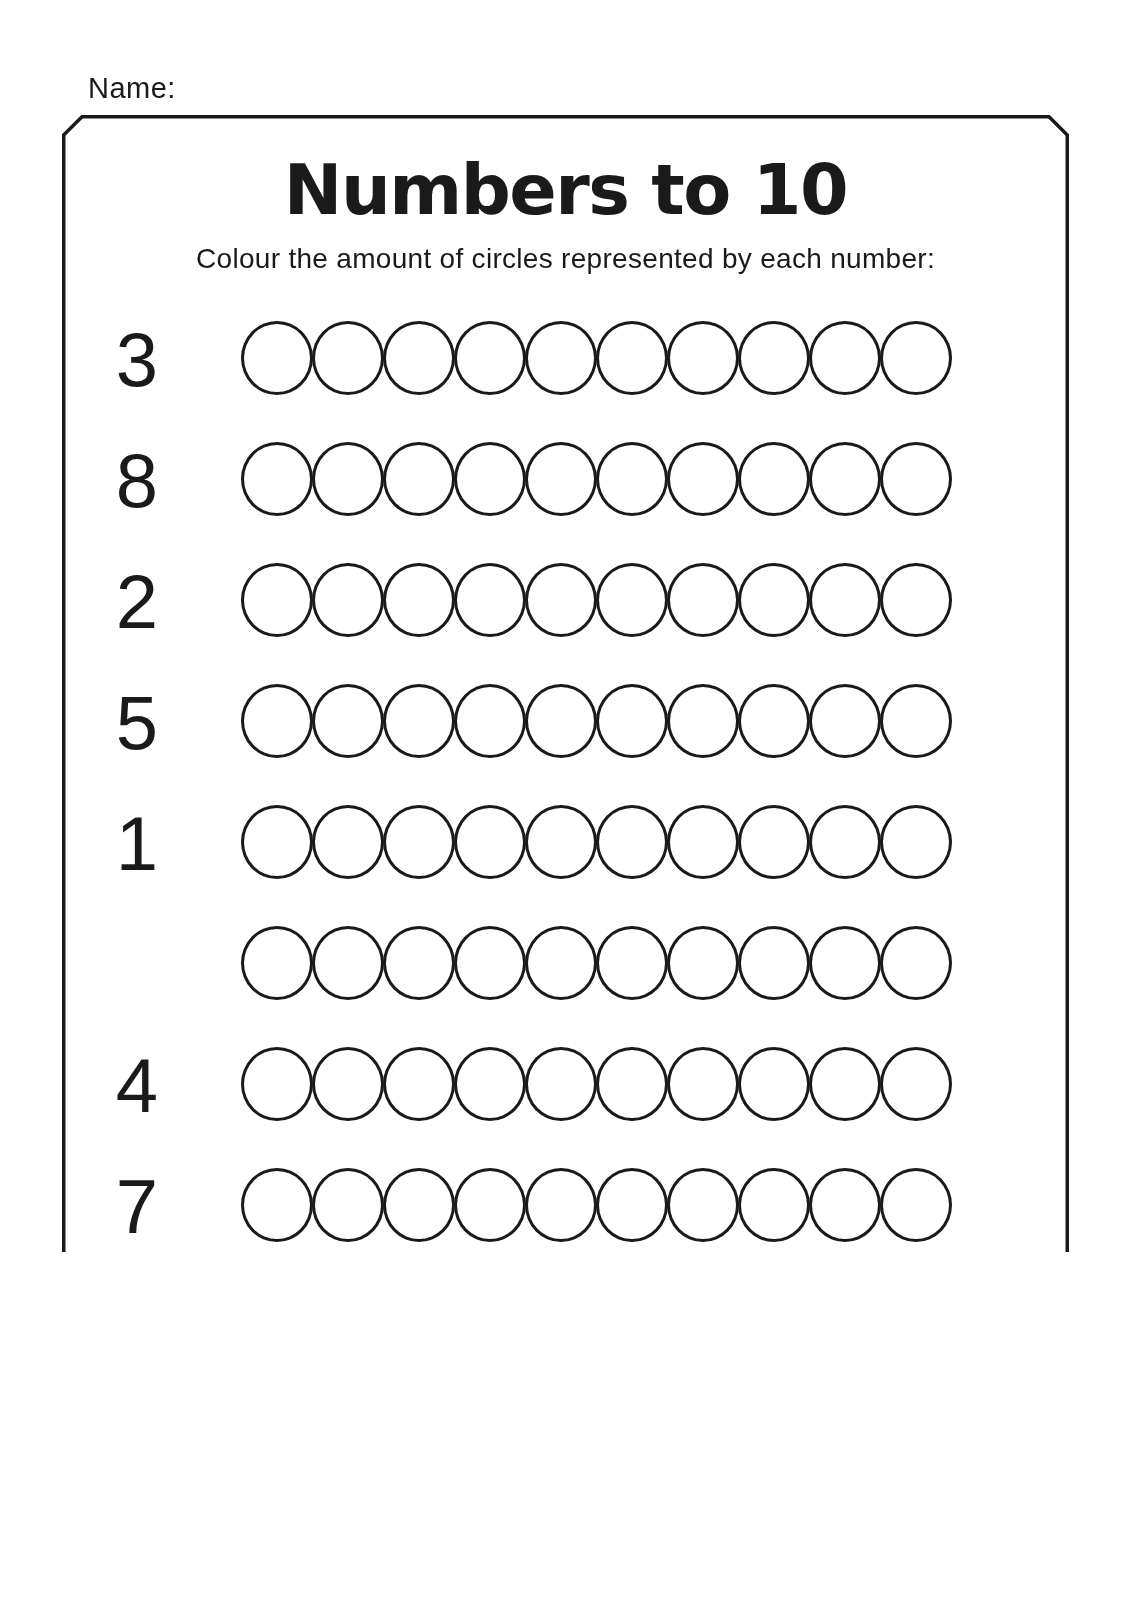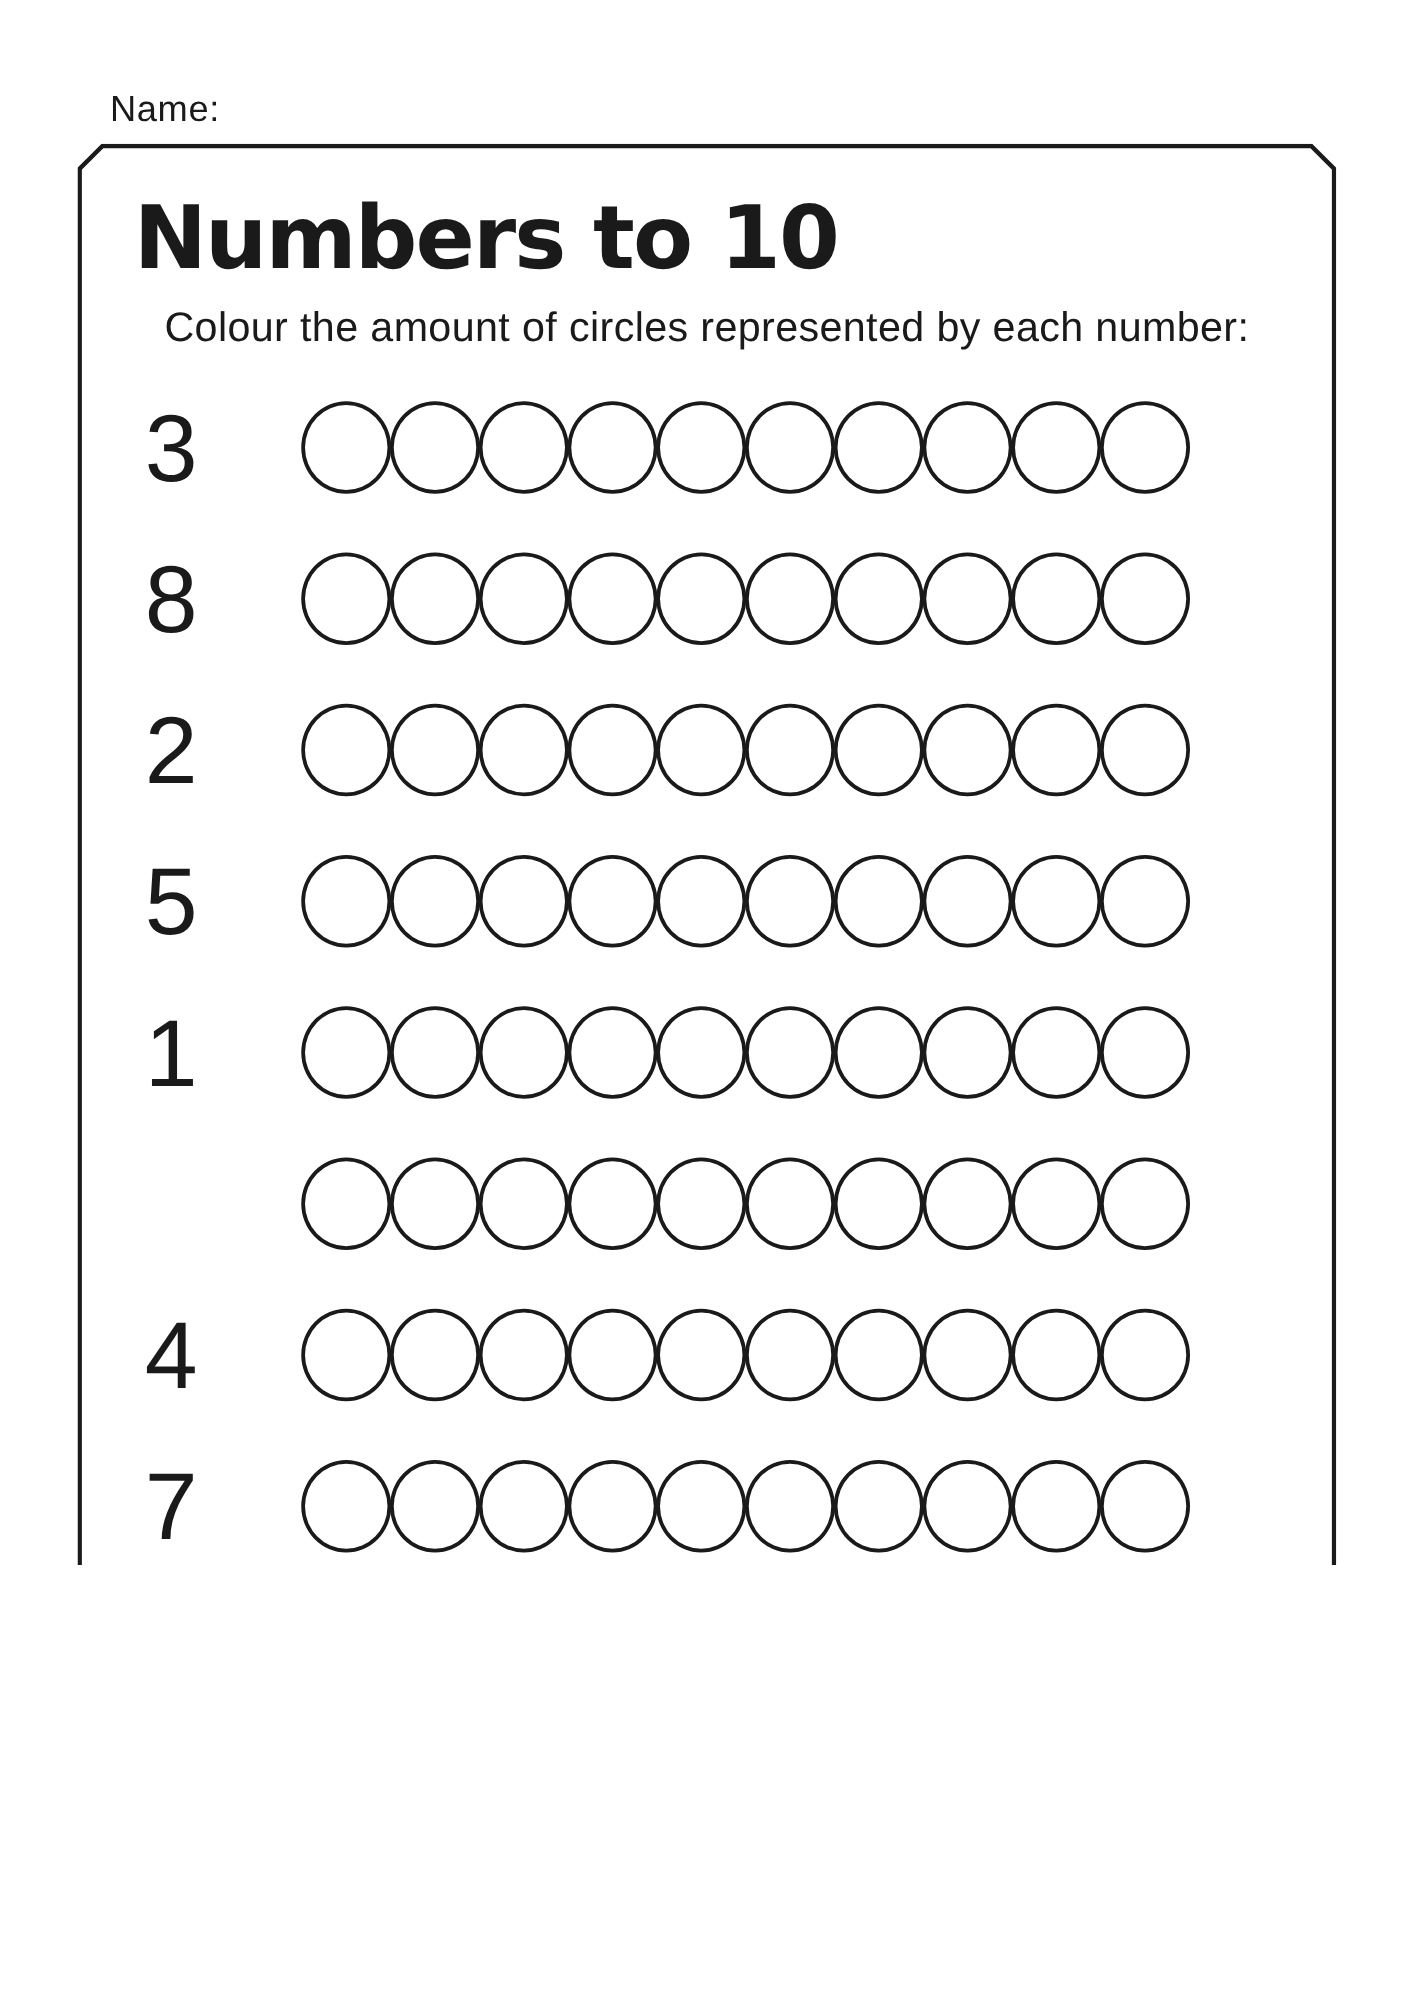--- a/index.html
+++ b/index.html
@@ -27,33 +27,32 @@
     color: var(--ink);
   }
   .frame-border {
     position: absolute; inset: 0;
     width: 100%; height: 100%;
     display: block;
   }
   .title {
     position: absolute;
     top: 40px; left: 0; width: 100%;
-    text-align: left;
+    text-align: center;
     font-family: "DejaVu Sans", "Liberation Sans", sans-serif;
     font-weight: 800;
     font-size: 70px;
     line-height: 1;
     letter-spacing: -1.5px;
-    margin-left: 45px;
   }
   .instruction {
     position: absolute;
     top: 128px; left: 0; width: 100%;
     text-align: center;
-    font-size: 33px;
+    font-size: 28px;
     letter-spacing: 0.3px;
     font-weight: 400;
   }
   .rows {
     position: absolute;
     top: 182px; left: 0; width: 100%;
   }
   .row { position: relative; height: 121px; }
   .row-number {
     position: absolute;

